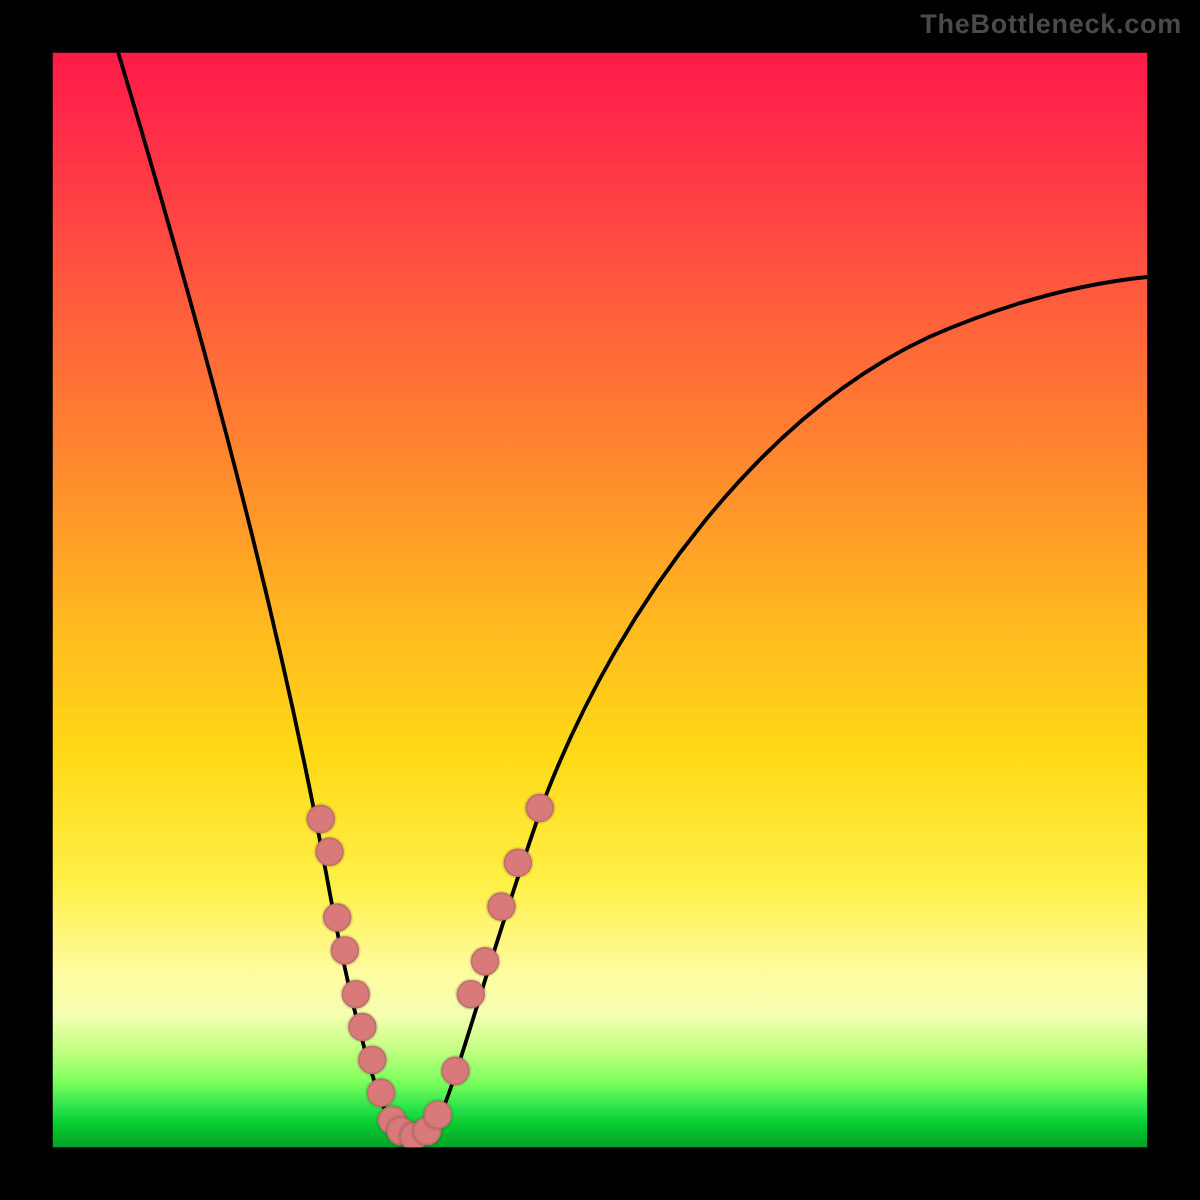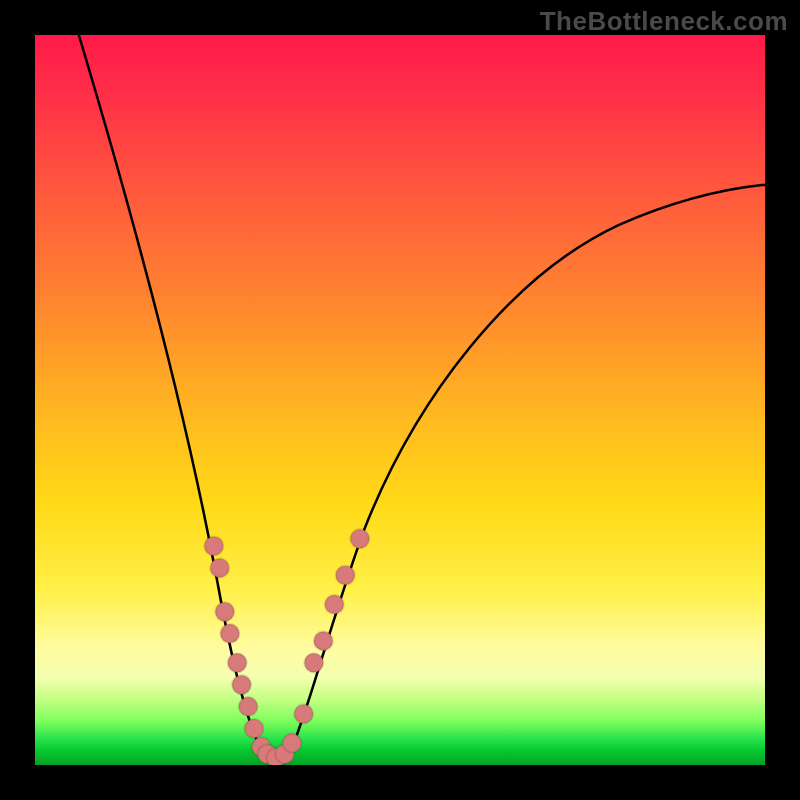--- a/index.html
+++ b/index.html
@@ -15,21 +15,21 @@
     width: 800px;
     height: 800px;
     background: #000;
   }
   .watermark {
     position: absolute;
     top: 6px;
     right: 12px;
     color: #4a4a4a;
     font-family: Arial, Helvetica, sans-serif;
-    font-size: 26px;
+    font-size: 18px;
     font-weight: 600;
     letter-spacing: 0.5px;
     z-index: 10;
   }
   .plot {
     position: absolute;
     left: 35px;
     top: 35px;
     width: 730px;
     height: 730px;

